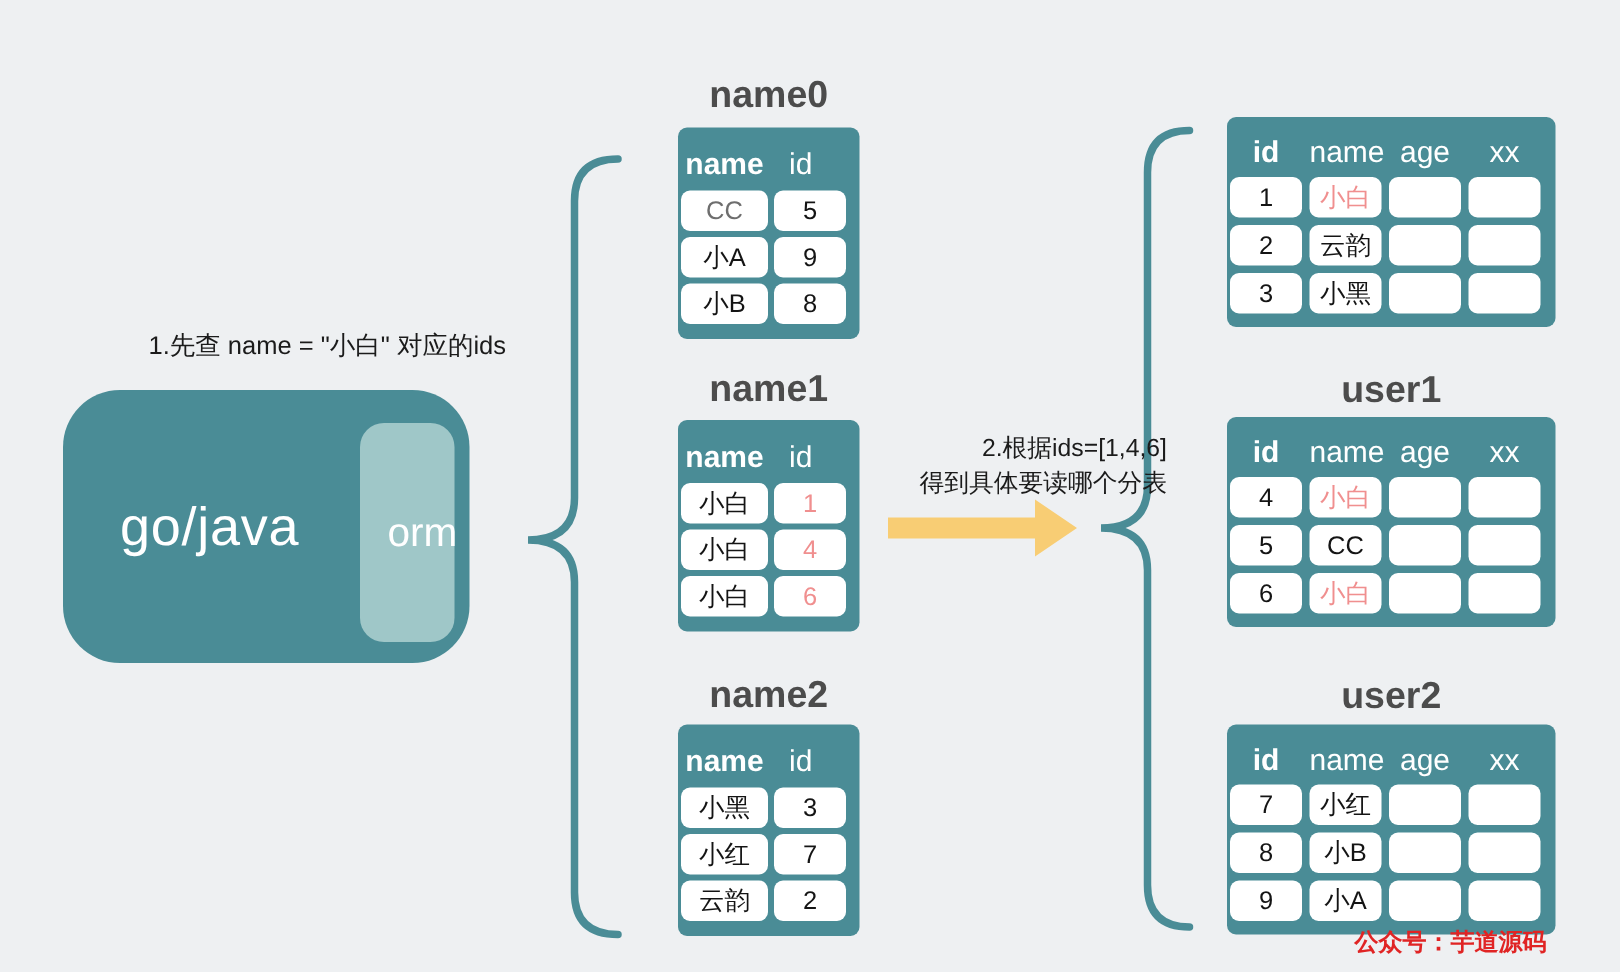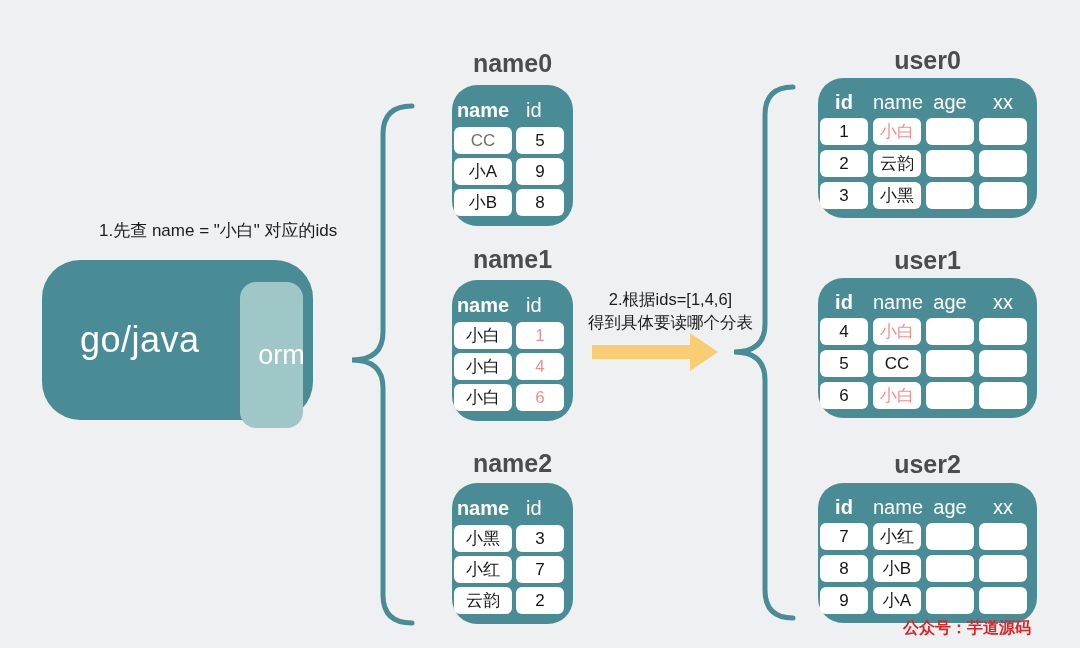--- a/index.html
+++ b/index.html
@@ -7,45 +7,45 @@
   .canvas {
     position:relative; width:1080px; height:648px;
     background:var(--bg,#eef0f2); overflow:hidden;
     font-family:"Liberation Sans","DejaVu Sans",sans-serif;
   }
   .overlay { position:absolute; left:0; top:0; width:1080px; height:648px; }
   .brace { fill:none; stroke:var(--teal,#4a8c96); stroke-width:5; stroke-linecap:round; }
   .arrow { fill:var(--arrow_yellow,#f8cd74); }
 
   .app-box {
-    position:absolute; left:42px; top:260px; width:271px; height:160px;
+    position:absolute; left:42px; top:260px; width:271px; height:182px;
     background:var(--teal,#4a8c96); border-radius:38px;
   }
   .app-label {
     position:absolute; left:38px; top:50%; transform:translateY(-50%);
     color:#ffffff; font-size:36px; letter-spacing:0.5px;
   }
   .orm-box {
     position:absolute; right:10px; top:22px; width:63px; height:146px;
     background:var(--teal_light,#9fc7c8); border-radius:16px;
     display:flex; align-items:center; justify-content:center;
   }
   .orm-box span { color:#ffffff; font-size:27px;margin-left:20px; }
 
   .note { position:absolute; color:#1b1b1b; }
   .note1 { left:99px; top:219px; font-size:17px; white-space:nowrap; }
-  .note2 { left:563px; top:288px; width:215px; text-align:center; font-size:16.5px; line-height:23px; }
+  .note2 { left:563px; top:288px; width:215px; text-align:right; font-size:16.5px; line-height:23px; }
 
   .tbl-title {
     position:absolute; text-align:center; font-weight:bold;
     font-size:25px; color:var(--title_gray,#4c4c4c);
   }
   .tbl {
     position:absolute; background:var(--teal,#4a8c96);
-    border-radius:25px; padding:8px 6px 0 2px;
+    border-radius:6px; padding:8px 6px 0 2px;
   }
   .ntable { width:121px; height:141px; }
   .utable { width:219px; height:140px; }
   .thead { display:flex; color:#ffffff; align-items:center; }
   .ntable .thead { height:34px; }
   .utable .thead { height:32px; }
   .thead span { font-size:20px; text-align:center; }
   .ntable .hn { width:58px; font-weight:bold; }
   .ntable .hi { width:48px; margin-left:4px; text-align:left; padding-left:10px; }
   .utable .thead span { width:48px; }
@@ -151,21 +151,20 @@
     <div class="trow">
       <span class="cell c0">小红</span>
       <span class="cell c1">7</span>
     </div>
     <div class="trow">
       <span class="cell c0">云韵</span>
       <span class="cell c1">2</span>
     </div>
   </div>
 
-  <div class="tbl-title" style="left:818px; top:46px; width:219px;">user0</div>
   <div class="tbl utable" style="left:818px; top:78px;">
     <div class="thead">
       <span class="hid">id</span>
       <span>name</span>
       <span>age</span>
       <span>xx</span>
     </div>
     <div class="trow">
       <span class="cell">1</span>
       <span class="cell pink">小白</span>

